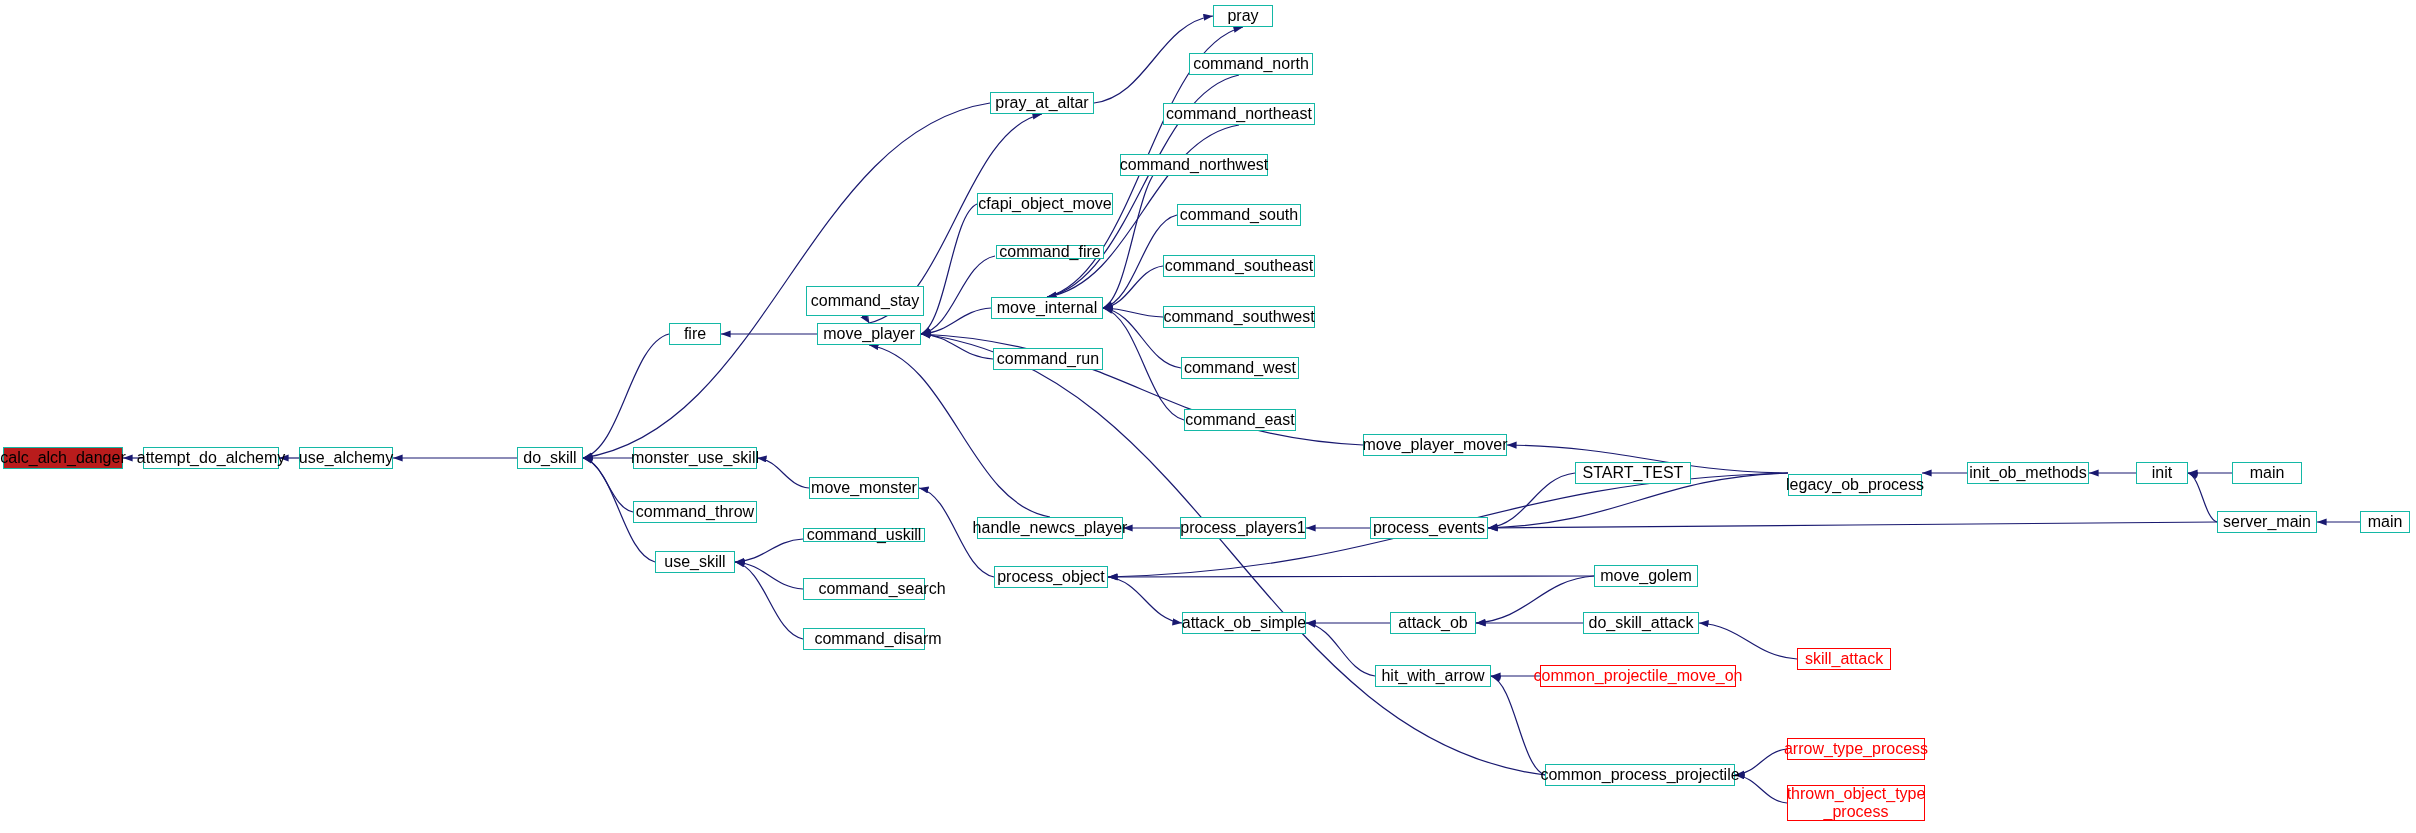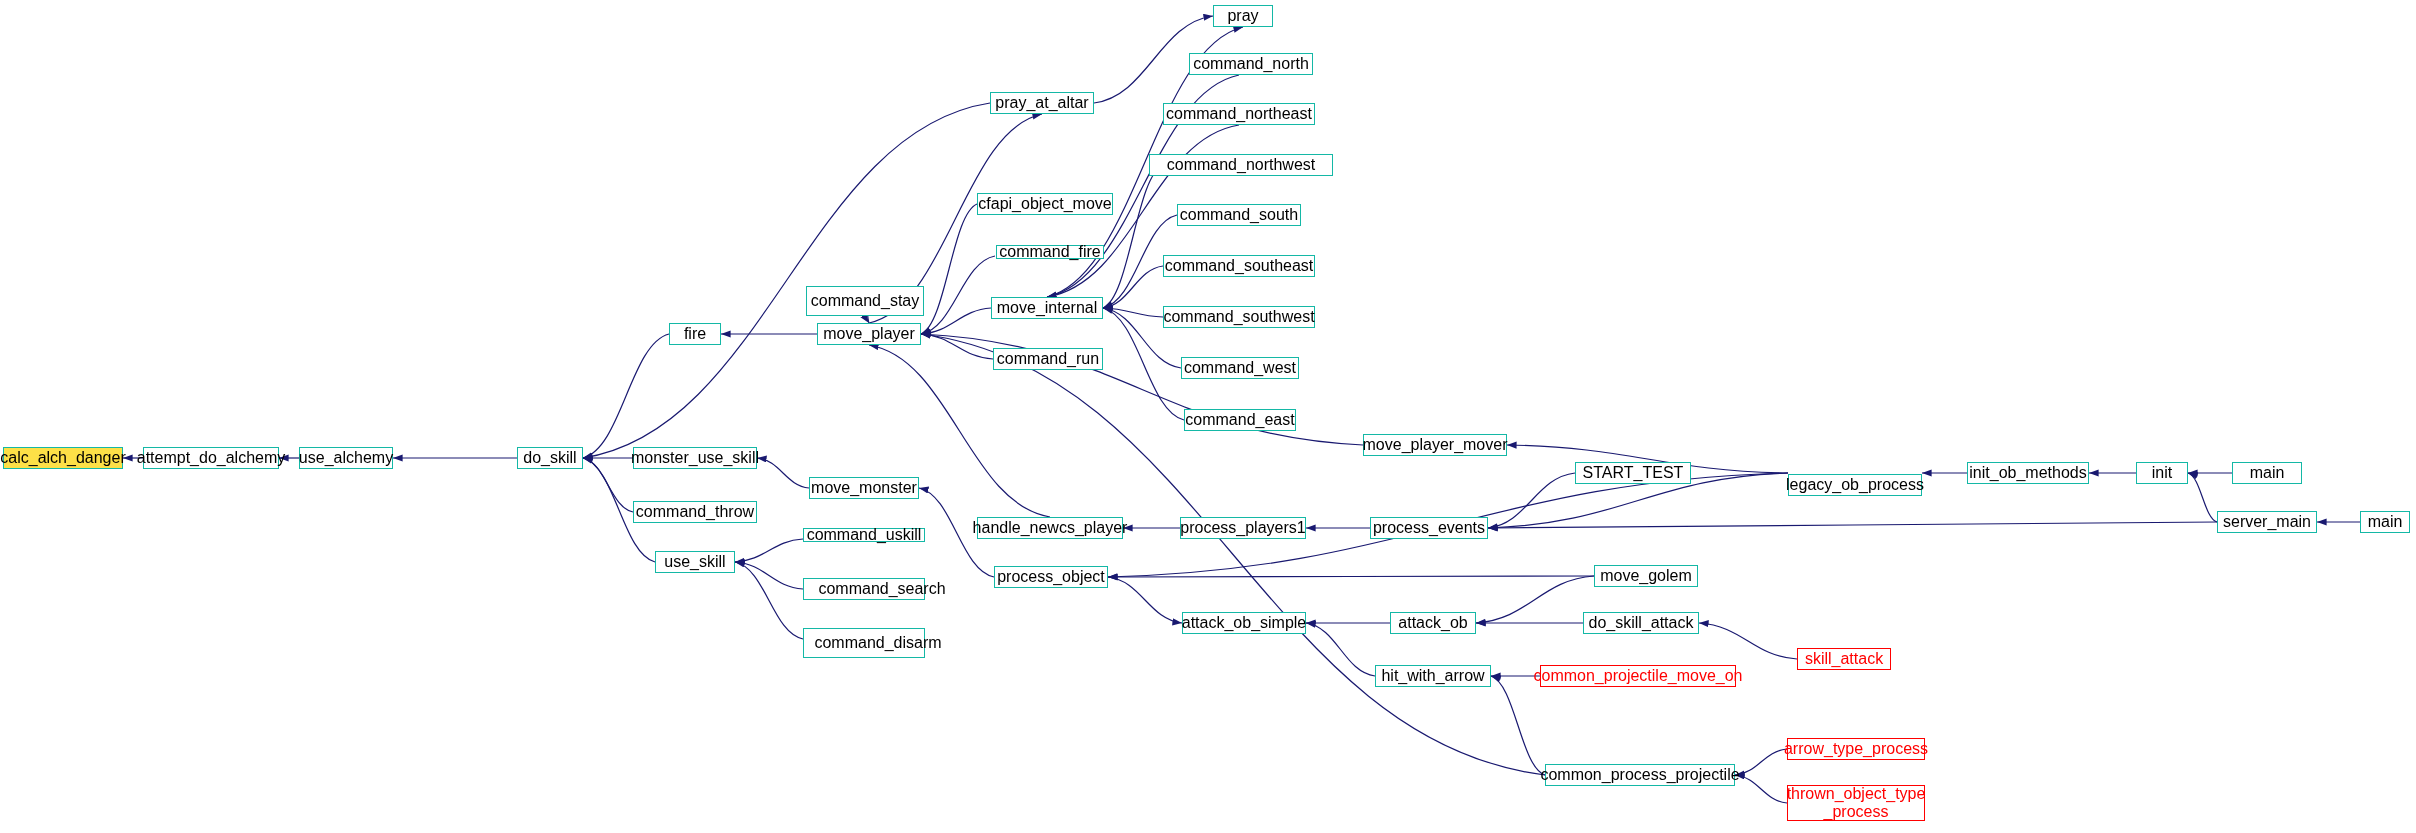--- a/index.html
+++ b/index.html
@@ -38,21 +38,21 @@
     justify-content: center;
     text-align: center;
     white-space: pre-line;
     z-index: 2;
   }
   .node.red {
     border-color: #ff0000;
     color: #ff0000;
   }
   .node.filled {
-    background: #fde047;
+    background: #b91c1c;
   }
 </style>
 </head>
 <body>
 
 <div id="canvas">
   <svg id="edges" viewBox="0 0 2416 833">
     <defs>
       <marker id="arrow" markerWidth="9" markerHeight="9" refX="8" refY="3" orient="auto" markerUnits="strokeWidth">
         <path d="M0,0 L8,3 L0,6 z" fill="#191970"></path>
@@ -120,34 +120,34 @@
   <div id="nodes">
       <div class="node filled" style="left: 3px; top: 447px; width: 120px; height: 22px;">calc_alch_danger</div>
       <div class="node" style="left: 143px; top: 447px; width: 136px; height: 22px;">attempt_do_alchemy</div>
       <div class="node" style="left: 299px; top: 447px; width: 94px; height: 22px;">use_alchemy</div>
       <div class="node" style="left: 517px; top: 447px; width: 66px; height: 22px;">do_skill</div>
       <div class="node" style="left: 633px; top: 447px; width: 124px; height: 22px;">monster_use_skill</div>
       <div class="node" style="left: 633px; top: 501px; width: 124px; height: 22px;">command_throw</div>
       <div class="node" style="left: 655px; top: 551px; width: 80px; height: 22px;">use_skill</div>
       <div class="node" style="left: 803px; top: 528px; width: 122px; height: 14px;">command_uskill</div>
       <div class="node" style="left: 803px; top: 578px; width: 122px; height: 22px; padding-left: 36px;">command_search</div>
-      <div class="node" style="left: 803px; top: 628px; width: 122px; height: 30px; padding-left: 28px;">command_disarm</div>
+      <div class="node" style="left: 803px; top: 628px; width: 122px; height: 22px; padding-left: 28px;">command_disarm</div>
       <div class="node" style="left: 809px; top: 477px; width: 110px; height: 22px;">move_monster</div>
       <div class="node" style="left: 669px; top: 323px; width: 52px; height: 22px;">fire</div>
       <div class="node" style="left: 817px; top: 323px; width: 104px; height: 22px;">move_player</div>
       <div class="node" style="left: 806px; top: 286px; width: 118px; height: 30px;">command_stay</div>
       <div class="node" style="left: 977px; top: 193px; width: 136px; height: 22px;">cfapi_object_move</div>
       <div class="node" style="left: 952px; top: 245px; width: 108px; height: 14px; margin-left: 44px;">command_fire</div>
       <div class="node" style="left: 991px; top: 297px; width: 112px; height: 22px;">move_internal</div>
       <div class="node" style="left: 993px; top: 348px; width: 110px; height: 22px;">command_run</div>
       <div class="node" style="left: 990px; top: 92px; width: 104px; height: 22px;">pray_at_altar</div>
       <div class="node" style="left: 1213px; top: 5px; width: 60px; height: 22px;">pray</div>
       <div class="node" style="left: 1177px; top: 53px; width: 124px; height: 22px; margin-left: 12px;">command_north</div>
       <div class="node" style="left: 1163px; top: 103px; width: 152px; height: 22px;">command_northeast</div>
-      <div class="node" style="left: 1149px; top: 154px; width: 184px; height: 22px;">command_northwest</div>
+      <div class="node" style="left: 1120px; top: 154px; width: 148px; height: 22px;">command_northwest</div>
       <div class="node" style="left: 1177px; top: 204px; width: 124px; height: 22px;">command_south</div>
       <div class="node" style="left: 1163px; top: 255px; width: 152px; height: 22px;">command_southeast</div>
       <div class="node" style="left: 1163px; top: 306px; width: 152px; height: 22px;">command_southwest</div>
       <div class="node" style="left: 1181px; top: 357px; width: 118px; height: 22px;">command_west</div>
       <div class="node" style="left: 1184px; top: 409px; width: 112px; height: 22px;">command_east</div>
       <div class="node" style="left: 1363px; top: 434px; width: 144px; height: 22px;">move_player_mover</div>
       <div class="node" style="left: 977px; top: 517px; width: 146px; height: 22px;">handle_newcs_player</div>
       <div class="node" style="left: 1180px; top: 517px; width: 126px; height: 22px;">process_players1</div>
       <div class="node" style="left: 1370px; top: 517px; width: 118px; height: 22px;">process_events</div>
       <div class="node" style="left: 1575px; top: 462px; width: 116px; height: 22px;">START_TEST</div>

